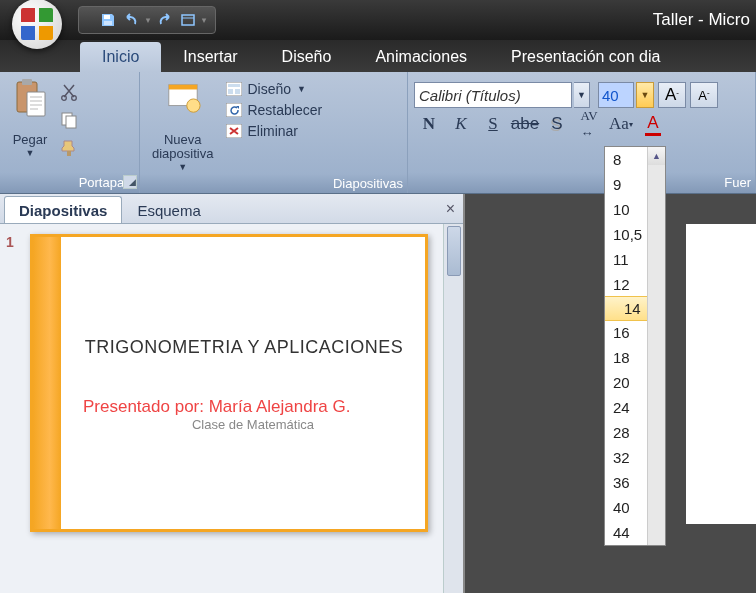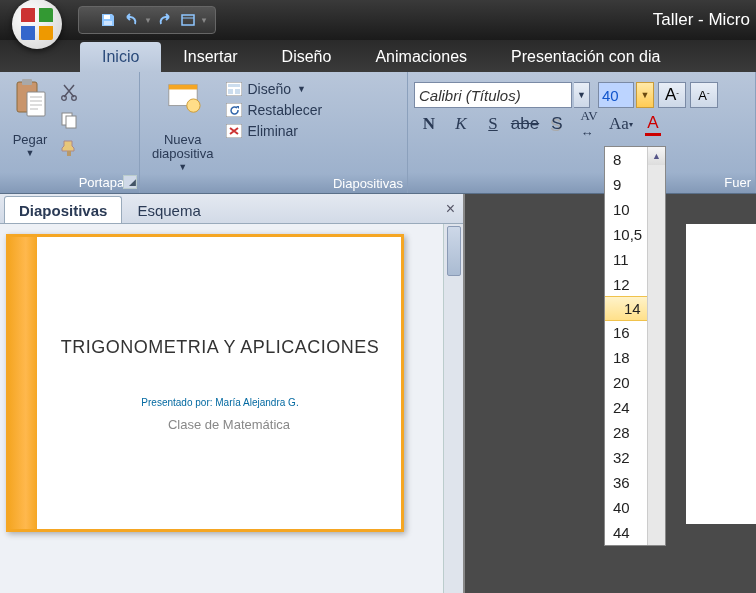--- a/index.html
+++ b/index.html
@@ -63,24 +63,24 @@
 .workspace{position:absolute;top:194px;left:0;right:0;bottom:0;display:flex;background:#444}
 .slidepanel{width:465px;background:#eef1f6;border-right:2px solid #888;display:flex;flex-direction:column}
 .paneltabs{height:30px;background:linear-gradient(#e4e9f1,#d2dae7);display:flex;align-items:flex-end;padding-left:4px;border-bottom:1px solid #9ab;position:relative}
 .ptab{padding:5px 14px 4px;font-size:15px;color:#2a3a55;cursor:pointer;border:1px solid transparent;border-bottom:none}
 .ptab.active{background:#fff;border-color:#9ab;border-radius:3px 3px 0 0;font-weight:bold}
 .ptab-close{position:absolute;right:8px;top:6px;font-size:16px;color:#556;cursor:pointer}
 .thumbs{flex:1;background:#eef1f6;padding:10px 6px;position:relative;overflow:hidden}
 .thumbs-scroll{position:absolute;right:0;top:0;width:20px;height:100%;background:#dfe4ec;border-left:1px solid #bcc}
 .thumbs-scroll .tr{width:14px;margin:2px auto;height:50px;background:linear-gradient(#cdd8e8,#aabbd2);border:1px solid #8a9ab5;border-radius:2px}
 .slidenum{position:absolute;left:6px;top:10px;font-size:14px;color:#a55;font-weight:bold}
-.thumb{width:398px;height:298px;border:3px solid #f5a623;background:#fff;box-shadow:2px 2px 6px rgba(0,0,0,.3);position:relative;overflow:hidden}
+.thumb{margin-left:24px;width:398px;height:298px;border:3px solid #f5a623;background:#fff;box-shadow:2px 2px 6px rgba(0,0,0,.3);position:relative;overflow:hidden}
 .thumb-accent{position:absolute;left:0;top:0;bottom:0;width:28px;background:linear-gradient(90deg,#f5a623,#ffb84d 60%,#f5a623)}
 .thumb-title{position:absolute;top:100px;left:50px;right:20px;text-align:center;font-size:18px;color:#333;letter-spacing:.5px}
-.thumb-sub1{position:absolute;top:160px;left:50px;right:20px;text-align:center;font-size:10px;color:#0369a1}
+.thumb-sub1{position:absolute;top:160px;left:50px;right:20px;text-align:left;font-size:17px;color:#ef4444}
 .thumb-sub2{position:absolute;top:180px;left:68px;right:20px;text-align:center;font-size:13px;color:#888}
 .editarea{flex:1;background:#4a4a4a;position:relative}
 .editarea .canvas{position:absolute;right:0;top:30px;width:70px;height:300px;background:#fff}
 </style>
 </head>
 <body>
 
 <div class="titlebar">
   <div class="office-btn">
     <div class="office-logo">

